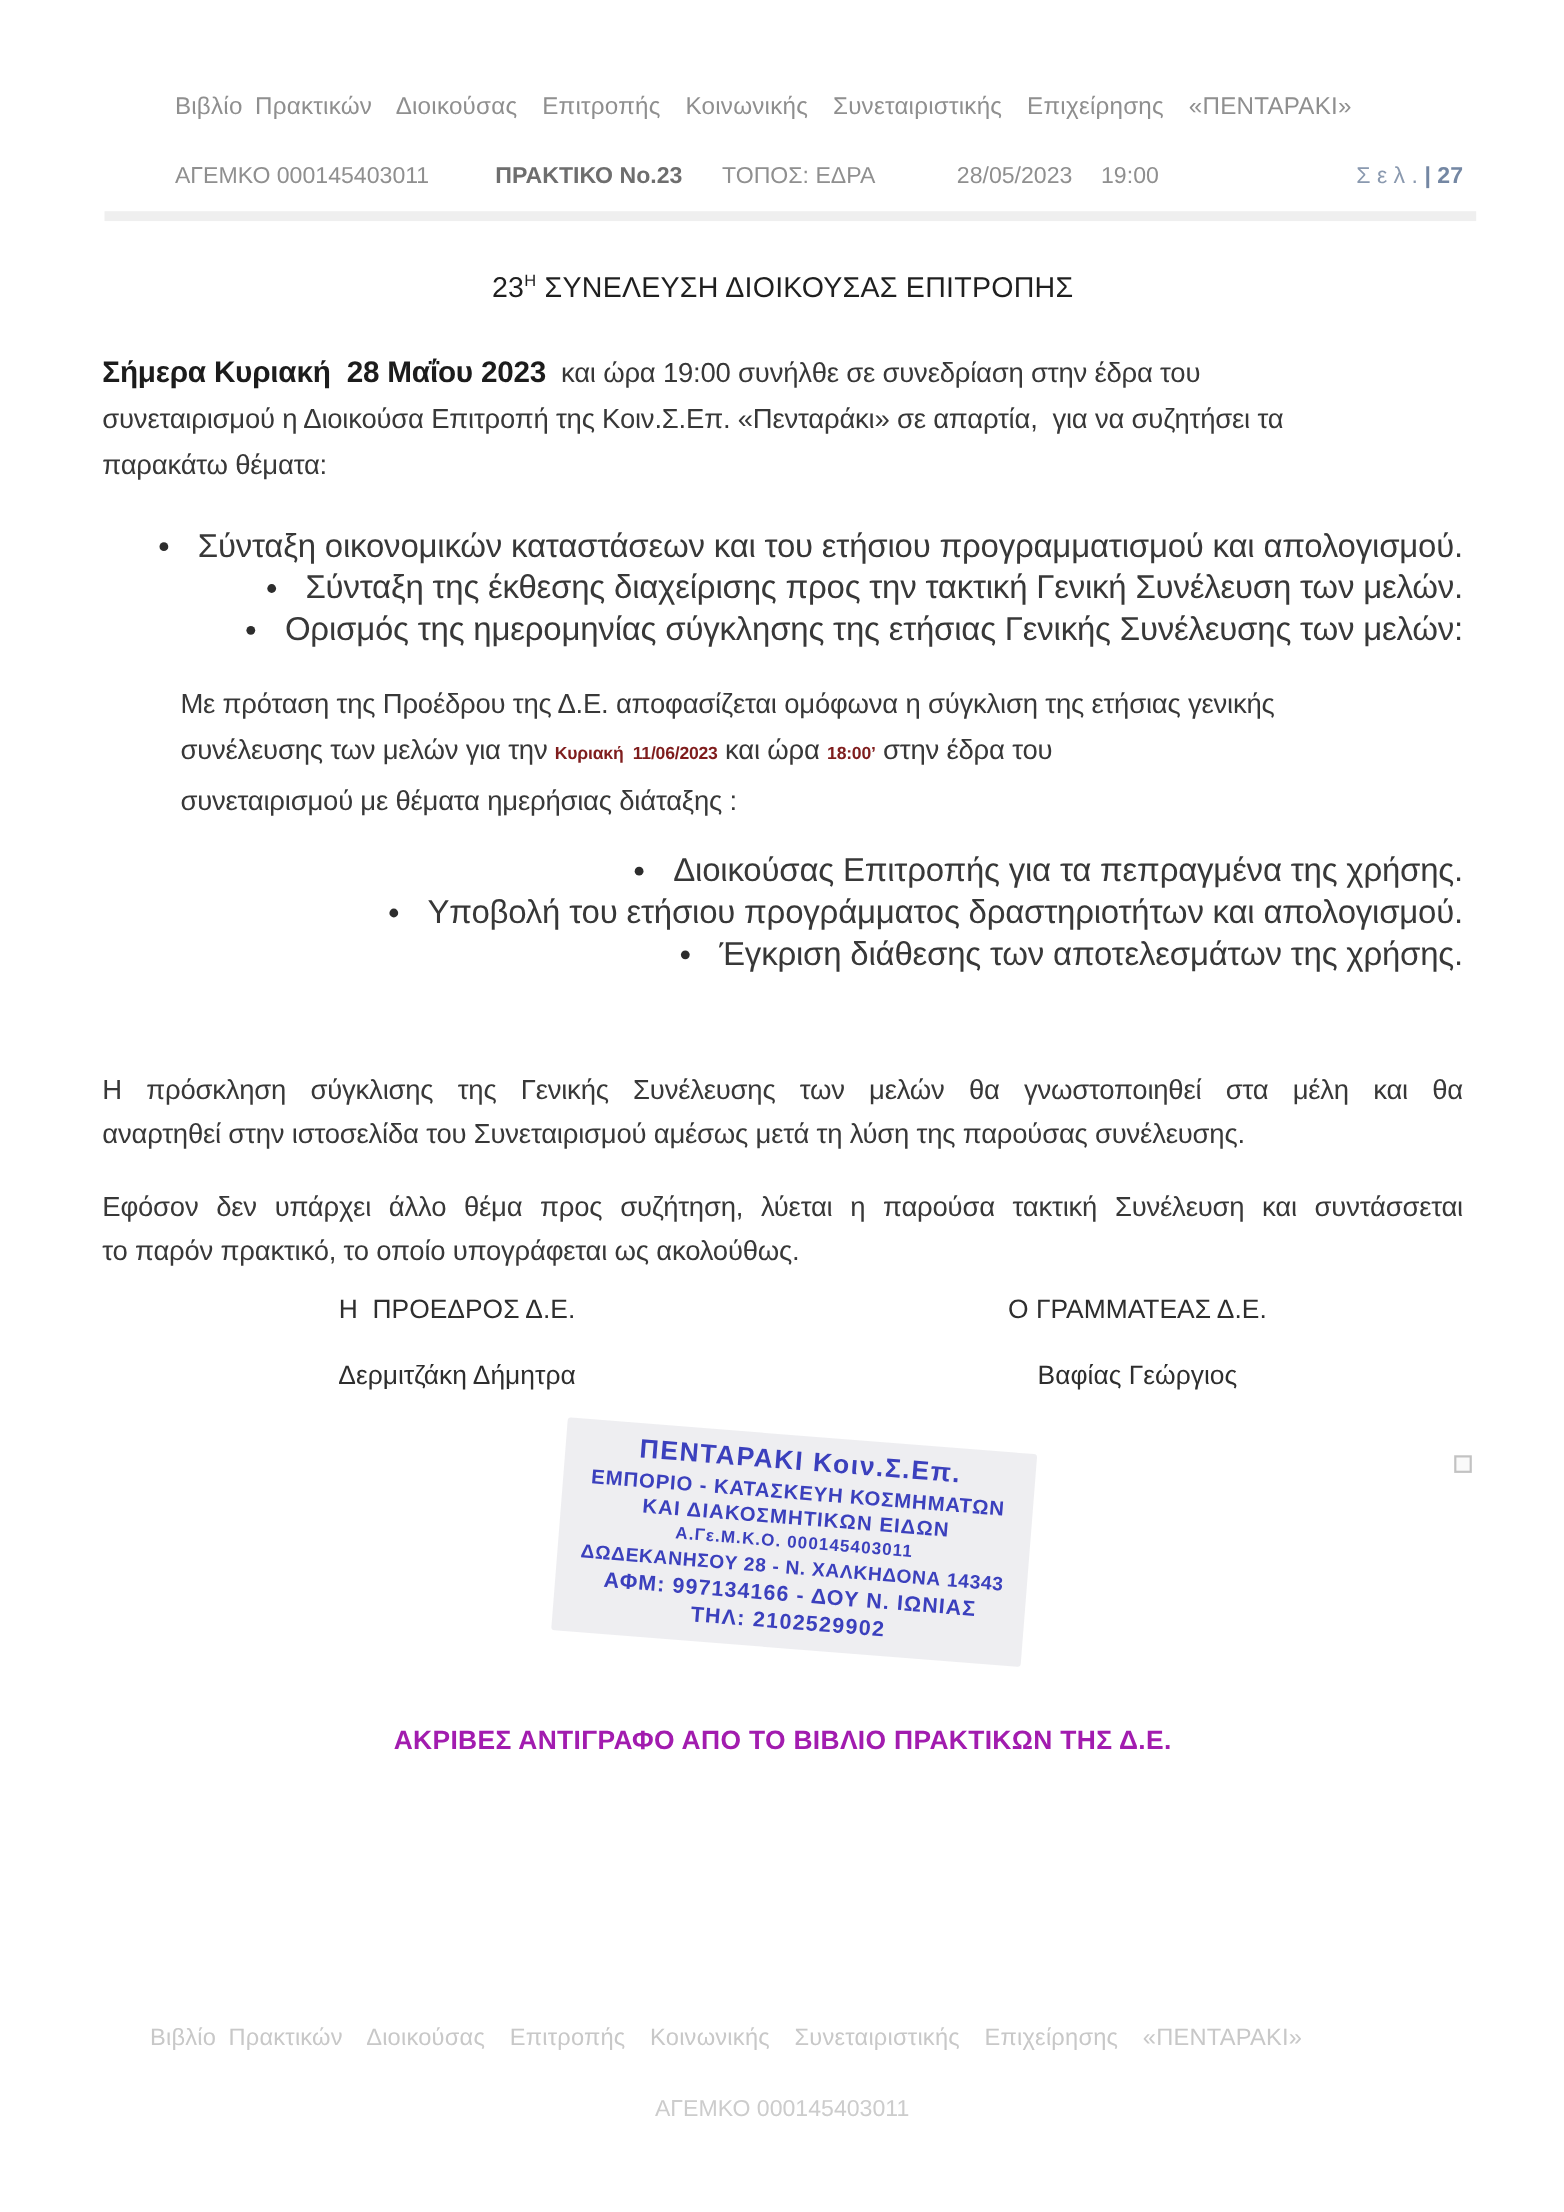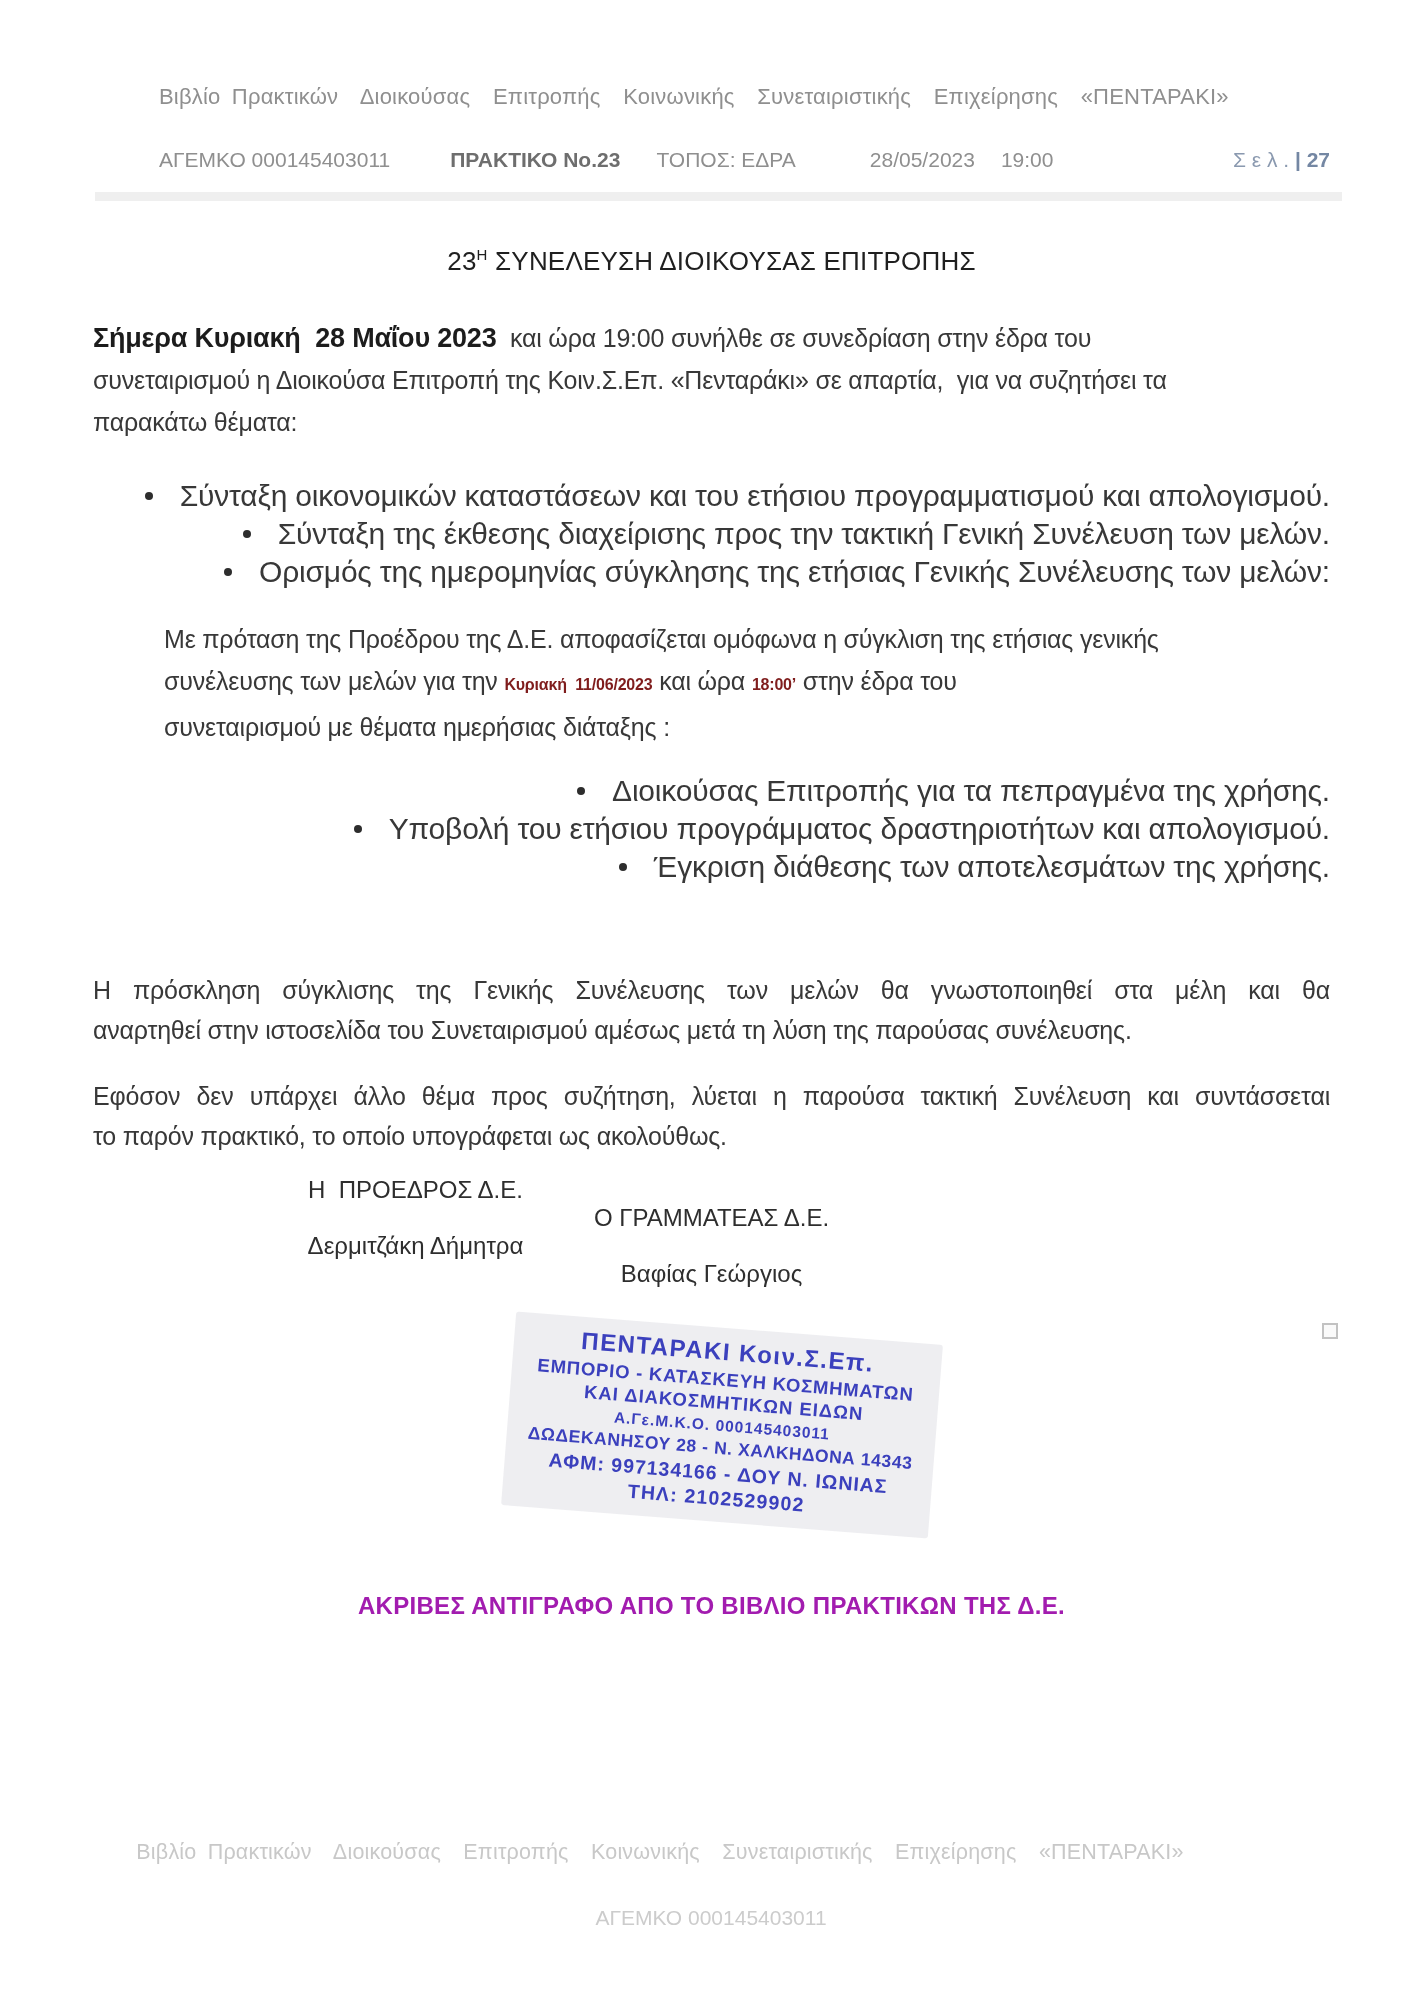--- a/index.html
+++ b/index.html
@@ -55,23 +55,23 @@
   .stretch{text-align:justify;text-align-last:justify;}
 
   
   .blist{margin-top:34px;}
   .blist2{margin-top:24px;}
   .bitem{display:flex;font-size:30px;line-height:38px;letter-spacing:-.2px;justify-content:flex-end;}
   .dot{flex:none;width:8px;height:8px;border-radius:50%;background:#2d2d2d;margin:15px 0 0 36px;}
   .btext{margin-left:27px;}
 
   
-  .sig-row{display:flex;font-size:24px;color:#2e2e2e;flex-direction:column;}
+  .sig-row{display:flex;font-size:24px;color:#2e2e2e;}
   .sig-roles{margin-top:20px;}
-  .sig-names{}
+  .sig-names{margin-top:32px;}
   .sig-left{width:645px;text-align:center;}
   .sig-right{flex:1;text-align:center;}
 
   
   .stamp{
     margin-top:40px;margin-left:415px;width:420px;
     transform:rotate(4.5deg);transform-origin:center;
     text-align:center;color:#3b40bd;
     background:rgba(203,203,211,.32);
     padding:10px 4px 12px;border-radius:3px;

